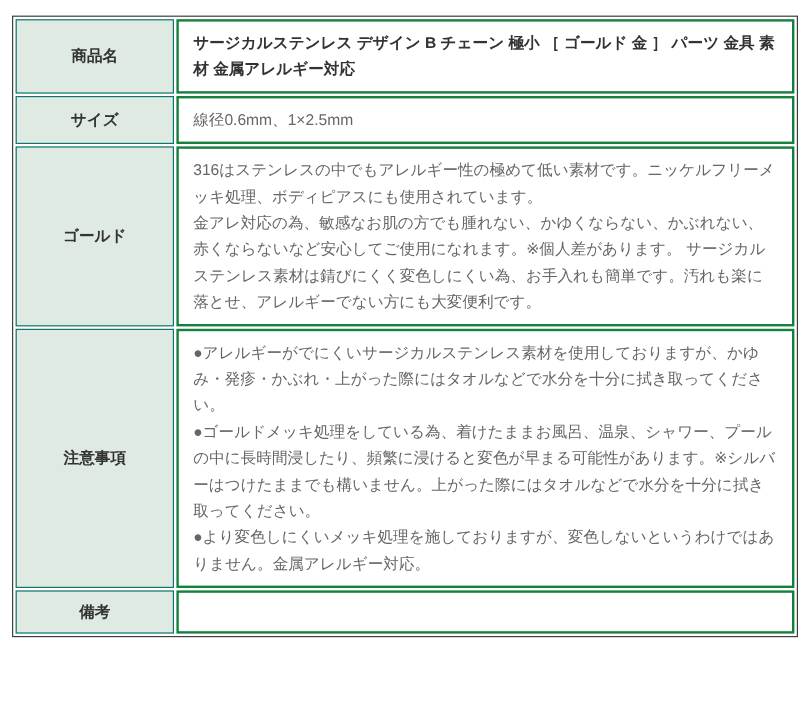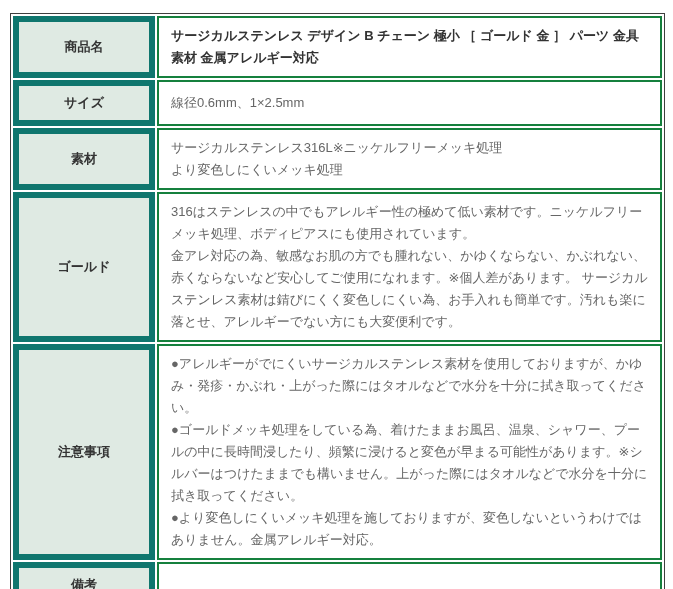--- a/index.html
+++ b/index.html
@@ -20,21 +20,21 @@
     width: 655px;
     border-collapse: separate;
     border-spacing: 2px;
     border: 1px solid #3f3f3f;
     background: #ffffff;
     table-layout: fixed;
   }
   table.spec th {
     width: 118px;
     background: #dfeae3;
-    border: 6px solid #0f766e;
+    border: 1px solid #0f766e;
     color: #333333;
     font-size: 13px;
     font-weight: bold;
     text-align: center;
     vertical-align: middle;
     padding: 8px 6px;
   }
   table.spec td {
     border: 2px solid #15803d;
     color: #666666;
@@ -62,27 +62,20 @@
             <div class="line">サージカルステンレス デザイン B チェーン 極小 ［ ゴールド 金 ］ パーツ 金具 素材 金属アレルギー対応</div>
           </td>
         </tr>
         <tr>
           <th>サイズ</th>
           <td>
             <div class="line">線径0.6mm、1×2.5mm</div>
           </td>
         </tr>
         <tr>
-          <th>素材</th>
-          <td>
-            <div class="line">サージカルステンレス316L※ニッケルフリーメッキ処理</div>
-            <div class="line">より変色しにくいメッキ処理</div>
-          </td>
-        </tr>
-        <tr>
           <th>ゴールド</th>
           <td>
             <div class="line">316はステンレスの中でもアレルギー性の極めて低い素材です。ニッケルフリーメッキ処理、ボディピアスにも使用されています。</div>
             <div class="line">金アレ対応の為、敏感なお肌の方でも腫れない、かゆくならない、かぶれない、赤くならないなど安心してご使用になれます。※個人差があります。 サージカルステンレス素材は錆びにくく変色しにくい為、お手入れも簡単です。汚れも楽に落とせ、アレルギーでない方にも大変便利です。</div>
           </td>
         </tr>
         <tr>
           <th>注意事項</th>
           <td>
             <div class="line">●アレルギーがでにくいサージカルステンレス素材を使用しておりますが、かゆみ・発疹・かぶれ・上がった際にはタオルなどで水分を十分に拭き取ってください。</div>

